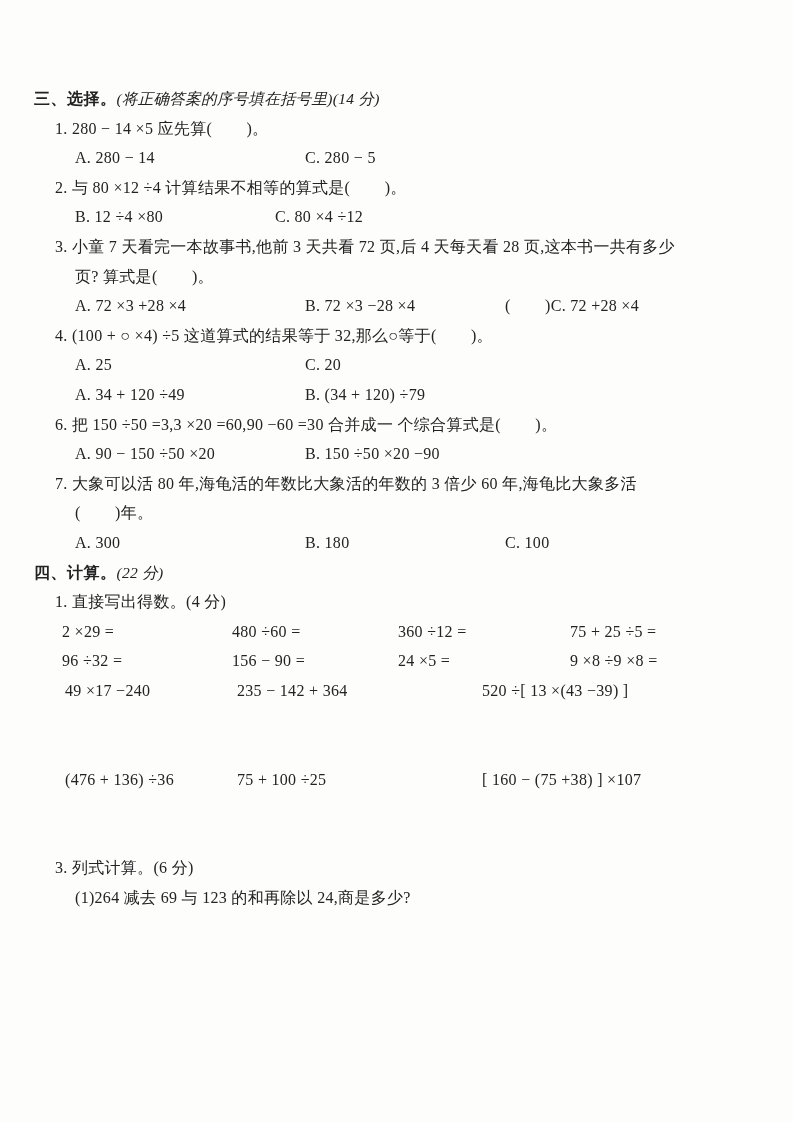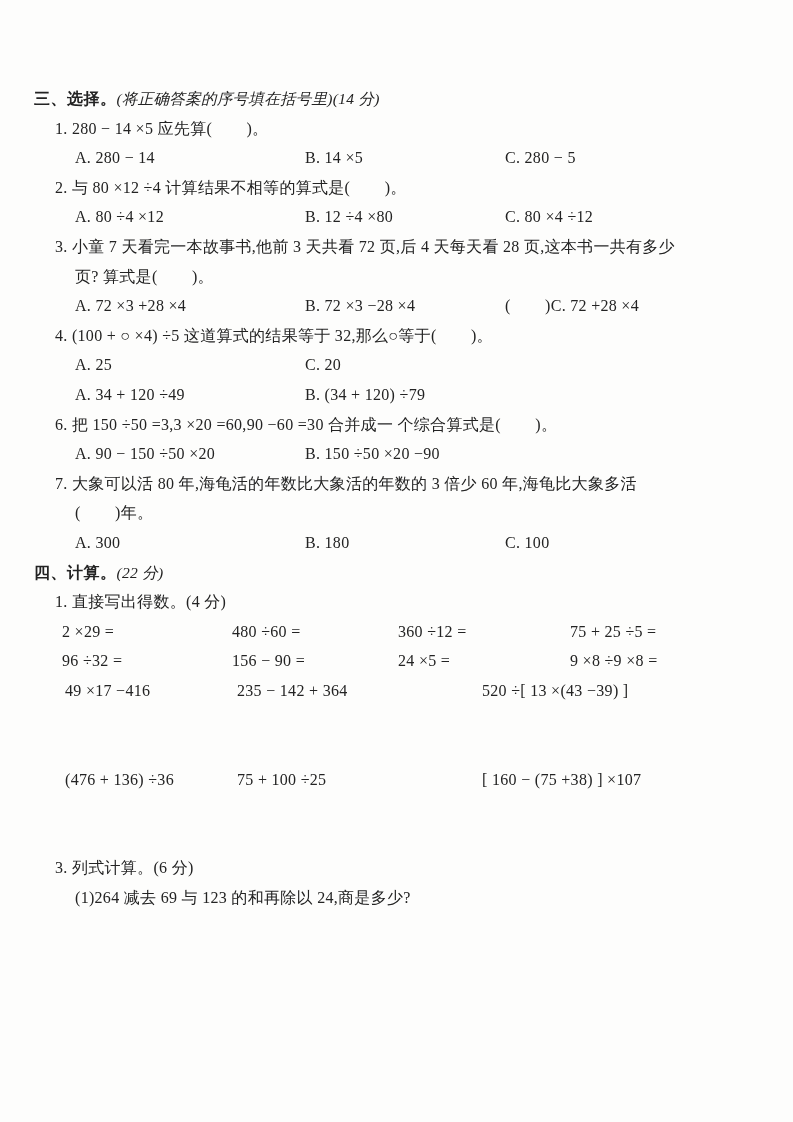--- a/index.html
+++ b/index.html
@@ -52,24 +52,24 @@
   .gap2 { height: 59.2px; }
 </style>
 </head>
 <body>
 
 <div class="page">
 
   <div class="line sec-heading"><span class="sec-title">三、选择。</span><span class="sec-note">(将正确答案的序号填在括号里)(14 分)</span></div>
 
   <div class="line stem">1. 280 − 14 ×5 应先算(        )。</div>
-  <div class="line options"><span class="opt-a">A. 280 − 14</span><span class="opt-b">B. 14 ×5</span><span class="opt-c">C. 280 − 5</span></div>
+  <div class="line options"><span class="opt-a">A. 280 − 14</span><span class="opt-c">C. 280 − 5</span></div>
 
   <div class="line stem">2. 与 80 ×12 ÷4 计算结果不相等的算式是(        )。</div>
-  <div class="line options"><span class="opt-a">A. 80 ÷4 ×12</span><span class="opt-b">B. 12 ÷4 ×80</span><span class="opt-c">C. 80 ×4 ÷12</span></div>
+  <div class="line options"><span class="opt-b">B. 12 ÷4 ×80</span><span class="opt-c">C. 80 ×4 ÷12</span></div>
 
   <div class="line stem">3. 小童 7 天看完一本故事书,他前 3 天共看 72 页,后 4 天每天看 28 页,这本书一共有多少</div>
   <div class="line stem-cont">页? 算式是(        )。</div>
   <div class="line options"><span class="opt-a">A. 72 ×3 +28 ×4</span><span class="opt-b">B. 72 ×3 −28 ×4</span><span class="opt-c">(        )C. 72 +28 ×4</span></div>
 
   <div class="line stem">4. (100 + ○ ×4) ÷5 这道算式的结果等于 32,那么○等于(        )。</div>
   <div class="line options"><span class="opt-a">A. 25</span><span class="opt-c">C. 20</span></div>
 
   <div class="line options"><span class="opt-a">A. 34 + 120 ÷49</span><span class="opt-b">B. (34 + 120) ÷79</span></div>
 
@@ -79,21 +79,21 @@
   <div class="line stem">7. 大象可以活 80 年,海龟活的年数比大象活的年数的 3 倍少 60 年,海龟比大象多活</div>
   <div class="line stem-cont">(        )年。</div>
   <div class="line options"><span class="opt-a">A. 300</span><span class="opt-b">B. 180</span><span class="opt-c">C. 100</span></div>
 
   <div class="line sec-heading"><span class="sec-title">四、计算。</span><span class="sec-note">(22 分)</span></div>
 
   <div class="line sub-title">1. 直接写出得数。(4 分)</div>
   <div class="line calc-row"><span class="cc1">2 ×29 =</span><span class="cc2">480 ÷60 =</span><span class="cc3">360 ÷12 =</span><span class="cc4">75 + 25 ÷5 =</span></div>
   <div class="line calc-row"><span class="cc1">96 ÷32 =</span><span class="cc2">156 − 90 =</span><span class="cc3">24 ×5 =</span><span class="cc4">9 ×8 ÷9 ×8 =</span></div>
 
-  <div class="line prob-row"><span class="pp1">49 ×17 −416</span><span class="pp2">235 − 142 + 364</span><span class="pp3">520 ÷[ 13 ×(43 −39) ]</span></div>
+  <div class="line prob-row"><span class="pp1">49 ×17 −240</span><span class="pp2">235 − 142 + 364</span><span class="pp3">520 ÷[ 13 ×(43 −39) ]</span></div>
   <div class="gap2"></div>
   <div class="line prob-row"><span class="pp1">(476 + 136) ÷36</span><span class="pp2">75 + 100 ÷25</span><span class="pp3">[ 160 − (75 +38) ] ×107</span></div>
   <div class="gap2"></div>
 
   <div class="line sub-title">3. 列式计算。(6 分)</div>
   <div class="line item">(1)264 减去 69 与 123 的和再除以 24,商是多少?</div>
 
 </div>
 
 </body></html>

